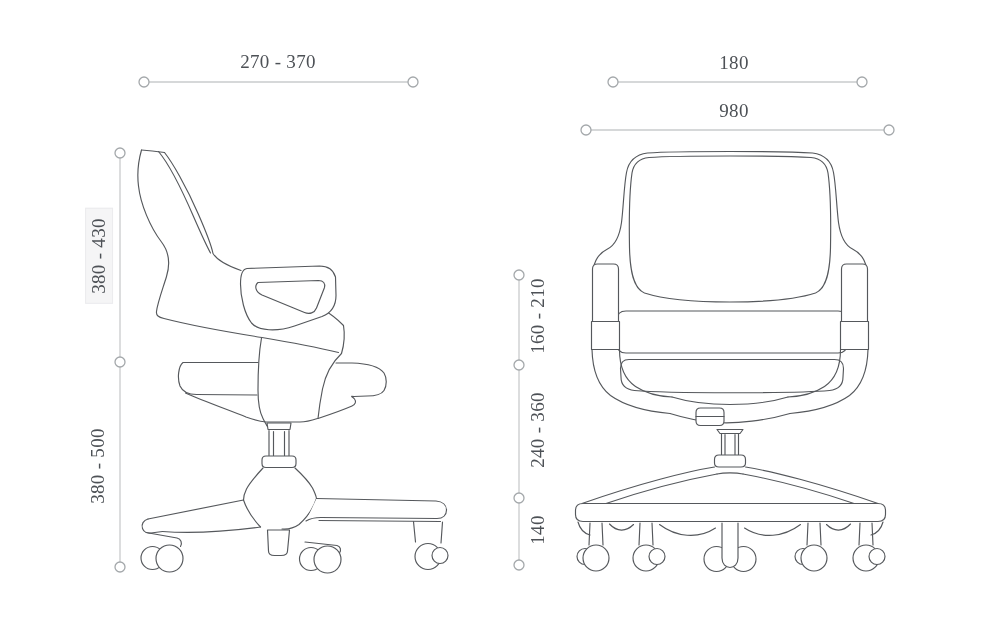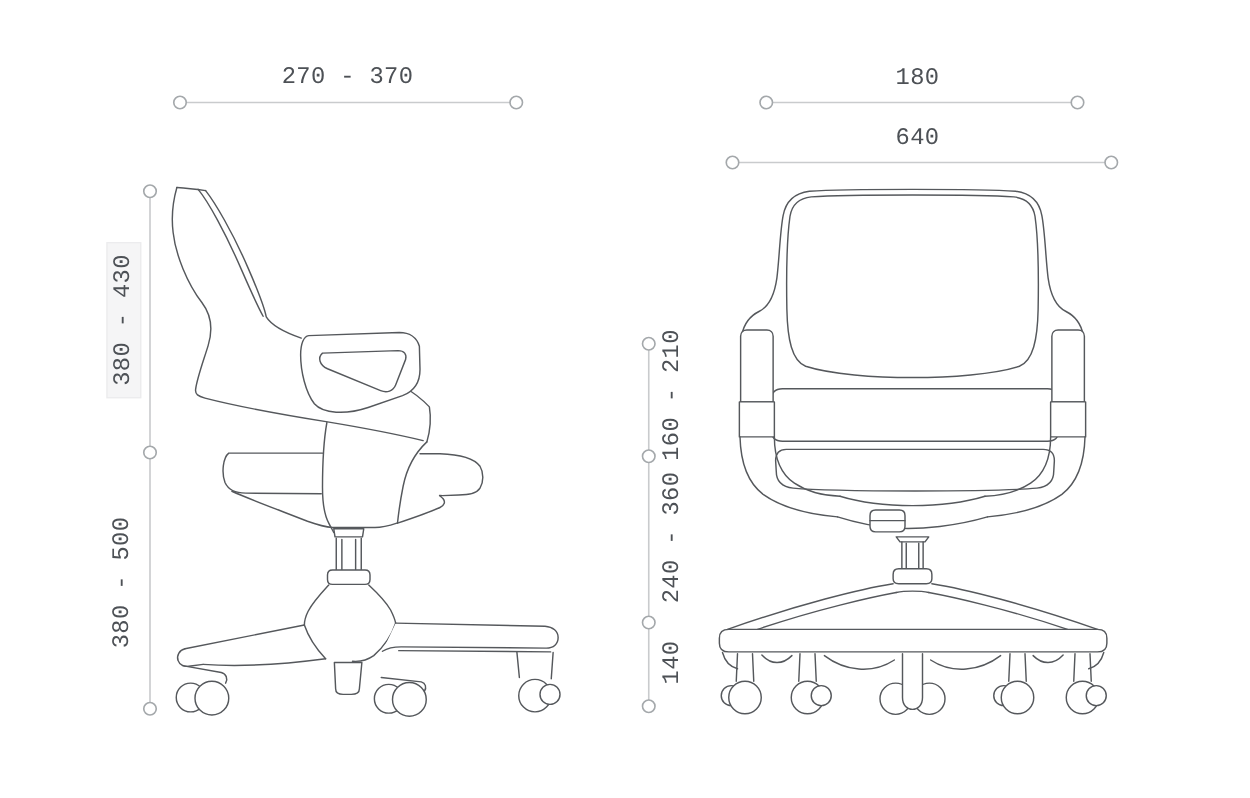--- a/index.html
+++ b/index.html
@@ -11,21 +11,21 @@
     --dim-text:#4d5156;
     --highlight-fill:#f5f5f6;
     --highlight-border:#ebebed;
   }
   html,body{margin:0;padding:0;}
   .canvas{
     position:relative;
     width:908px;height:638px;
     background:var(--background);
     overflow:hidden;
-    font-family:Liberation Mono, monospace;
+    font-family:Liberation Serif, serif;
   }
   .artsvg{position:absolute;left:0;top:0;}
   
   .s{fill:none;stroke:var(--drawing-stroke);stroke-width:1.15;stroke-linecap:round;stroke-linejoin:round;}
   .sw{fill:#ffffff;stroke:var(--drawing-stroke);stroke-width:1.15;stroke-linecap:round;stroke-linejoin:round;}
   
   .dim-line{stroke:var(--dim-line);stroke-width:1.3;fill:none;}
   .dim-dot{fill:var(--dim-circle-fill);stroke:var(--dim-circle-stroke);stroke-width:1.3;}
   
   .dim-label{
@@ -199,20 +199,20 @@
         <circle class="dim-dot" cx="519" cy="275" r="5"></circle>
         <circle class="dim-dot" cx="519" cy="365" r="5"></circle>
         <circle class="dim-dot" cx="519" cy="498" r="5"></circle>
         <circle class="dim-dot" cx="519" cy="565" r="5"></circle>
       </g>
     </g>
   </svg>
 
   <div id="lab-top-left" class="dim-label">270 - 370</div>
   <div id="lab-front-upper" class="dim-label">180</div>
-  <div id="lab-front-lower" class="dim-label">640</div>
+  <div id="lab-front-lower" class="dim-label">980</div>
   <div id="lab-left-upper" class="dim-label vert boxed">380 - 430</div>
   <div id="lab-left-lower" class="dim-label vert">380 - 500</div>
   <div id="lab-middle-upper" class="dim-label vert">160 - 210</div>
   <div id="lab-middle-center" class="dim-label vert">240 - 360</div>
   <div id="lab-middle-lower" class="dim-label vert">140</div>
 
 </div>
 
 </body></html>

